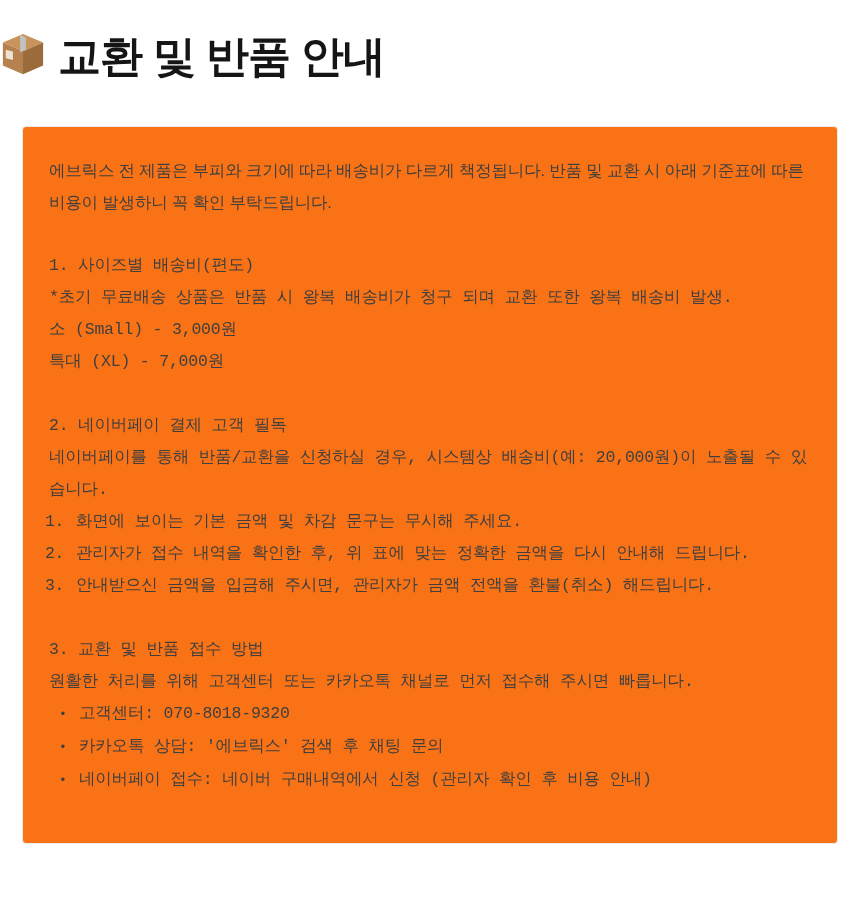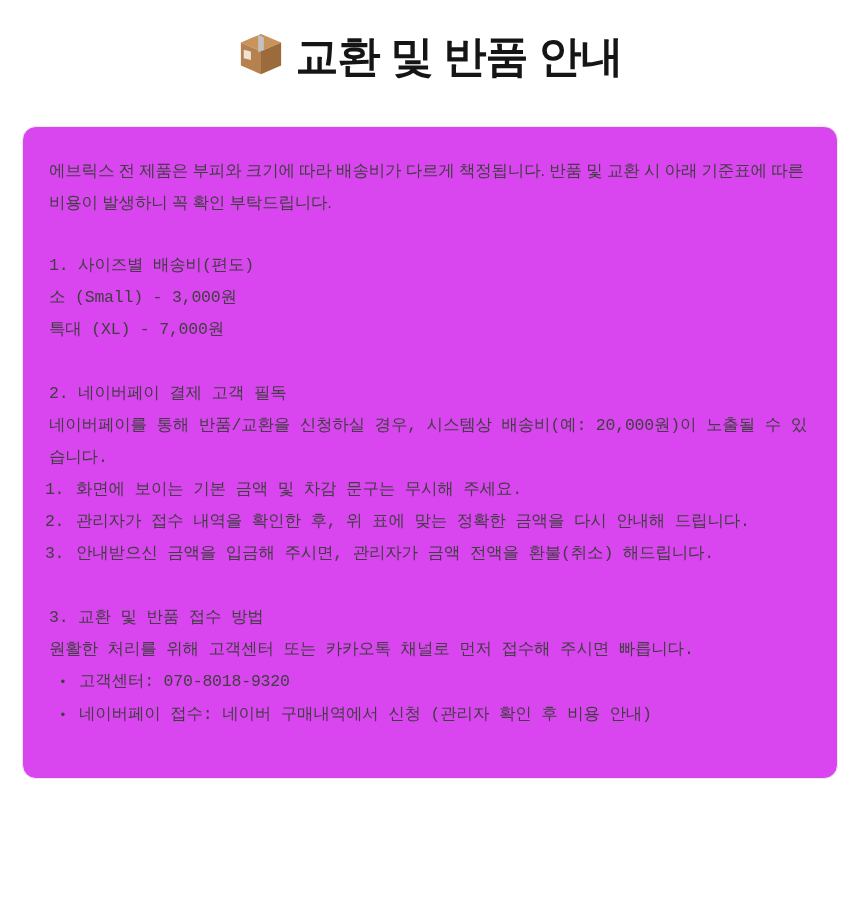--- a/index.html
+++ b/index.html
@@ -8,39 +8,38 @@
   }
   body {
     width: 860px;
     height: 918px;
     background: #ffffff;
     overflow: hidden;
     font-family: "Liberation Sans", "DejaVu Sans", sans-serif;
   }
   .title {
     margin: 26px 0 0 0;
-    text-align: center;
     font-size: 43px;
     line-height: 60px;
     font-weight: 800;
     letter-spacing: -1px;
     color: #151515;
     white-space: nowrap;
   }
   .title .pkg-icon {
     display: inline-block;
     vertical-align: -6px;
     margin-right: 12px;
   }
   .card {
     box-sizing: border-box;
     margin: 34px 22px 0 22px;
-    background: #d946ef;
+    background: #f97316;
     border: 1px solid #ebebeb;
-    border-radius: 14px;
+    border-radius: 4px;
     padding: 27px 26px 46px 26px;
     color: #3f3f3f;
     font-size: 16.5px;
     line-height: 32px;
     letter-spacing: -0.2px;
   }
   .card p { margin: 0; }
   .section { margin-top: 32px; font-family: Liberation Mono, monospace; }
   ol.numbered {
     margin: 0;
@@ -79,37 +78,39 @@
       </svg>
     </span><span>교환 및 반품 안내</span>
   </h1>
 
   <div class="card">
 
     <p>에브릭스 전 제품은 부피와 크기에 따라 배송비가 다르게 책정됩니다. 반품 및 교환 시 아래 기준표에 따른 비용이 발생하니 꼭 확인 부탁드립니다.</p>
 
     <div class="section">
       <p>1. 사이즈별 배송비(편도)</p>
+      <p>*초기 무료배송 상품은 반품 시 왕복 배송비가 청구 되며 교환 또한 왕복 배송비 발생.</p>
       <p>소 (Small) - 3,000원</p>
       <p>특대 (XL) - 7,000원</p>
     </div>
 
     <div class="section">
       <p>2. 네이버페이 결제 고객 필독</p>
       <p>네이버페이를 통해 반품/교환을 신청하실 경우, 시스템상 배송비(예: 20,000원)이 노출될 수 있습니다.</p>
       <ol class="numbered">
         <li>화면에 보이는 기본 금액 및 차감 문구는 무시해 주세요.</li>
         <li>관리자가 접수 내역을 확인한 후, 위 표에 맞는 정확한 금액을 다시 안내해 드립니다.</li>
         <li>안내받으신 금액을 입금해 주시면, 관리자가 금액 전액을 환불(취소) 해드립니다.</li>
       </ol>
     </div>
 
     <div class="section">
       <p>3. 교환 및 반품 접수 방법</p>
       <p>원활한 처리를 위해 고객센터 또는 카카오톡 채널로 먼저 접수해 주시면 빠릅니다.</p>
       <ul class="bullets">
         <li>고객센터: 070-8018-9320</li>
+        <li>카카오톡 상담: '에브릭스' 검색 후 채팅 문의</li>
         <li>네이버페이 접수: 네이버 구매내역에서 신청 (관리자 확인 후 비용 안내)</li>
       </ul>
     </div>
 
   </div>
 </div>
 
 </body></html>

